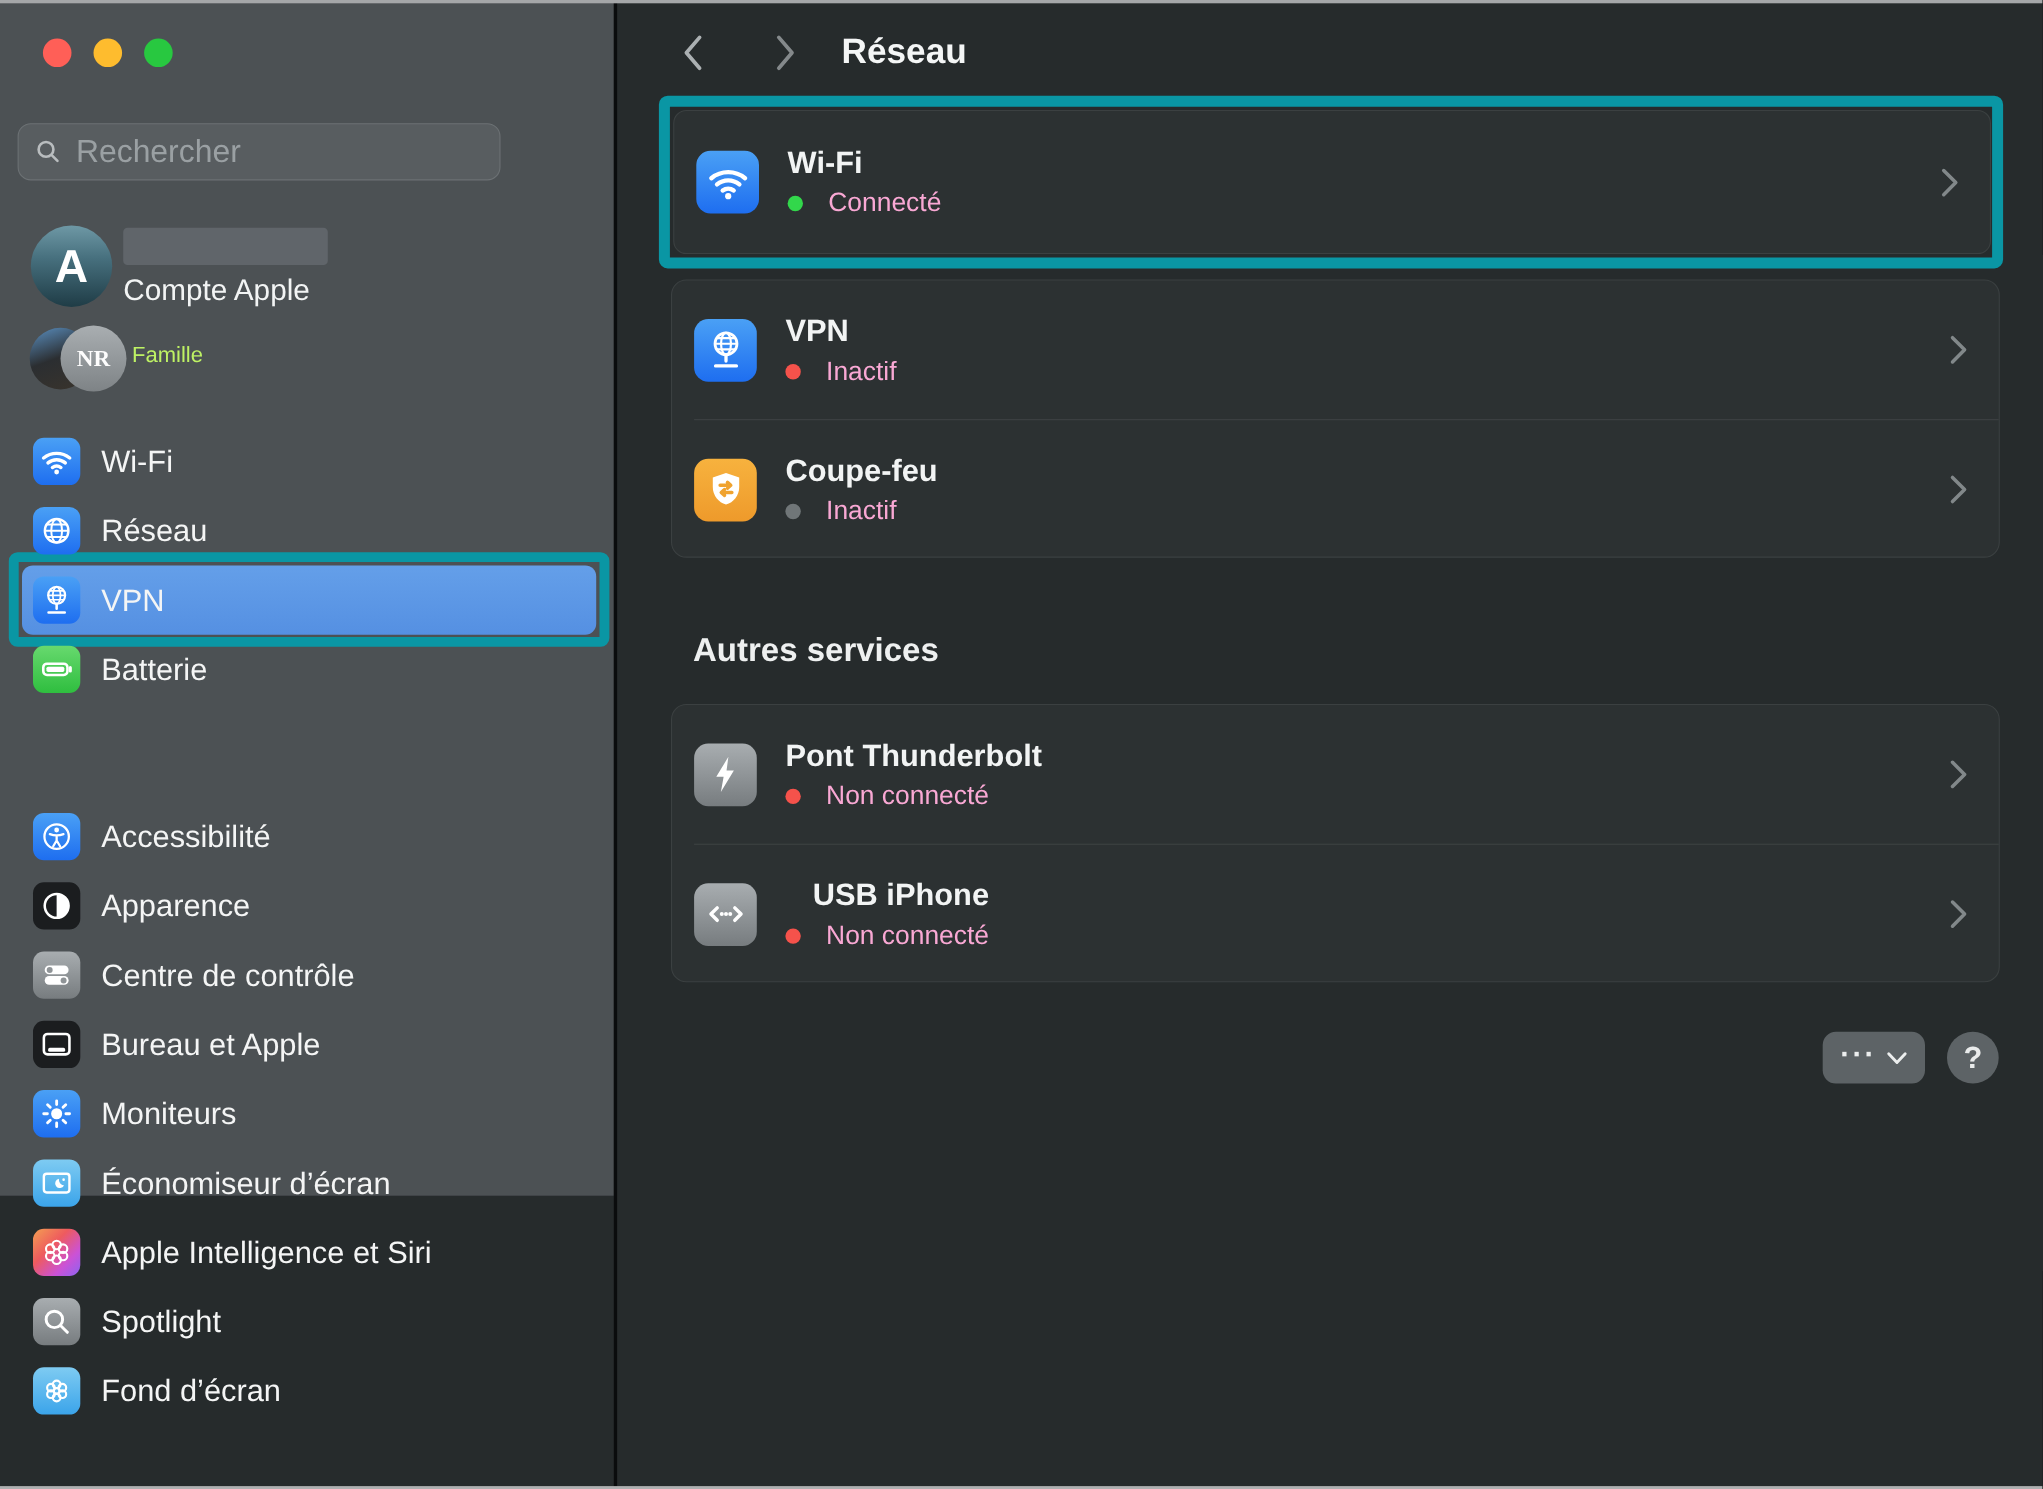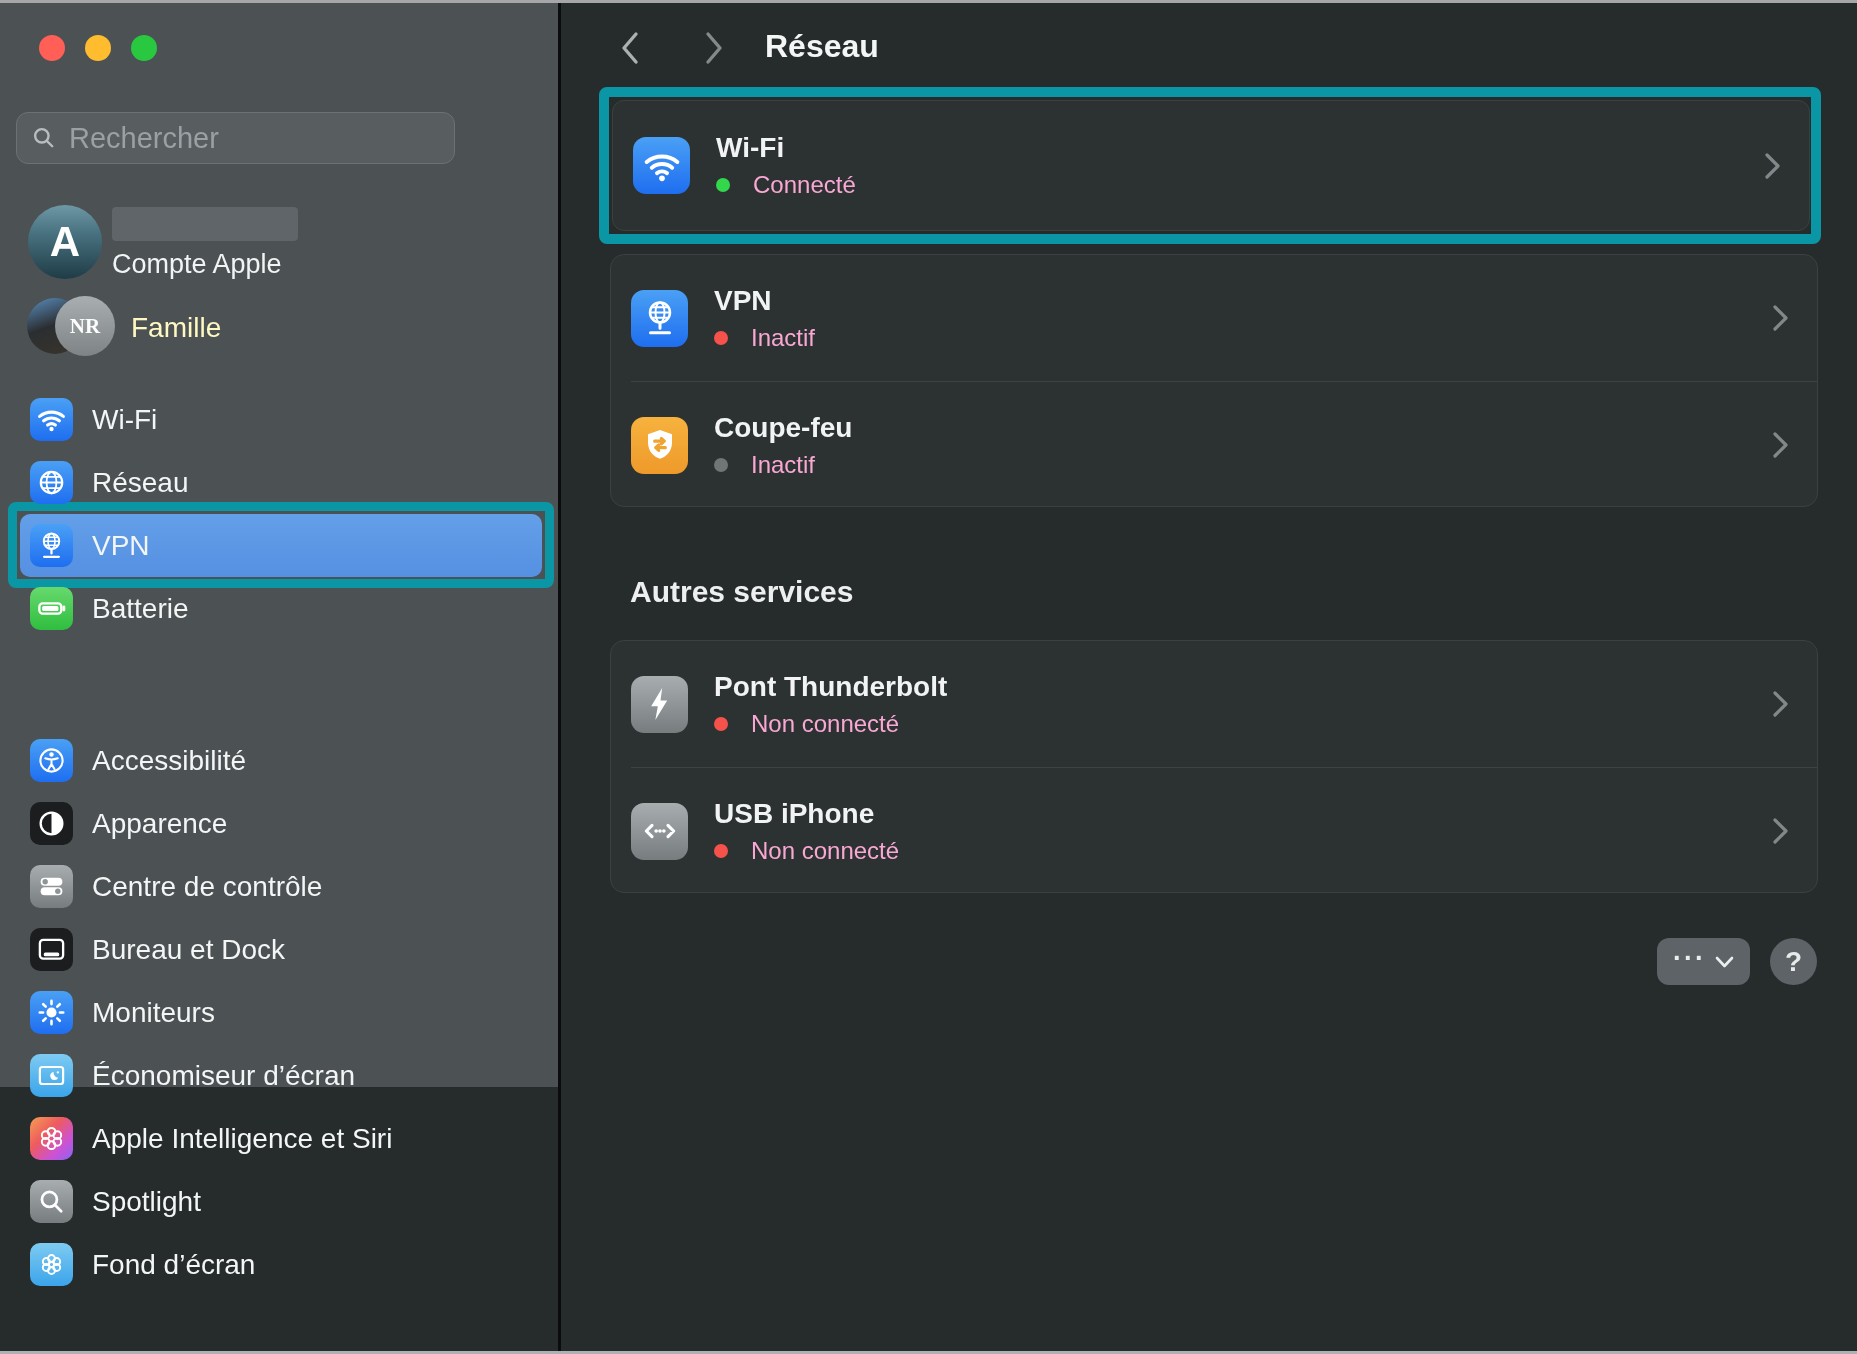--- a/index.html
+++ b/index.html
@@ -29,21 +29,21 @@
        background:linear-gradient(180deg,#6e98a5 0%,#47707e 40%,#1f3c46 100%);
        display:flex; align-items:center; justify-content:center; color:#fff; font-size:42px; font-weight:700;}
   .redacted{ position:absolute; left:112px; top:207px; width:186px; height:34px; background:#60656a; border-radius:4px;}
   .account-label{ position:absolute; left:112px; top:249px; font-size:27px; color:#f2f4f4; }
 
   .family-av1{ position:absolute; left:27px; top:298px; width:56px; height:56px; border-radius:50%;
        background:linear-gradient(160deg,#5a8fc0 0%,#2b2e31 48%,#3a342c 100%); z-index:1;}
   .family-av2{ position:absolute; left:55px; top:296px; width:60px; height:60px; border-radius:50%;
        background:linear-gradient(180deg,#a9aeb1,#7e8386); z-index:2;
        display:flex; align-items:center; justify-content:center; color:#fdfdfd; font-size:21px; font-weight:700;font-family:Liberation Serif, serif;}
-  .family-label{ position:absolute; left:131px; top:312px; font-size:28px; color:#fef9c3; }
+  .family-label{ position:absolute; left:120px; top:312px; font-size:20px; color:#bef264; }
 
   .side-group{ position:absolute; left:0; right:0; }
   .side-group.g1{ top:388px; }
   .side-group.g2{ top:729px; }
   .side-item{ height:63px; display:flex; align-items:center; padding-left:30px; gap:19px; position:relative; z-index:3;}
   .side-label{ font-size:28px; color:#f4f5f5; white-space:nowrap; }
 
   .app-icon{ width:43px; height:43px; border-radius:10px; flex:0 0 auto;
              display:flex; align-items:center; justify-content:center; }
   .app-icon svg{ width:31px; height:31px; }
@@ -65,21 +65,21 @@
   .nav-back{ position:absolute; left:56px; top:28px; }
   .nav-fwd{ position:absolute; left:140px; top:28px; }
   .page-title{ position:absolute; left:204px; top:28px; font-size:32px; font-weight:700; color:#f4f6f6; }
 
   .annot-wifi{ position:absolute; left:38px; top:87px; width:1222px; height:157px;
                border:10px solid #0a96a4; border-radius:8px; z-index:4; }
 
   .card{ position:absolute; left:49px; width:1208px; background:#2c3132; border:1px solid #3b4041; border-radius:14px; }
   .card.c1{ top:100px; height:131px; width:1198px; left:51px; border-radius:12px; }
   .card.c2{ top:254px; height:253px; }
-  .card.c3{ top:640px; height:253px; }
+  .card.c3{ top:640px; height:253px;text-align:right; }
 
   .net-row{ position:relative; height:126px; display:flex; align-items:center; padding:0 26px 0 20px; gap:26px; }
   .card.c1 .net-row{ height:129px; }
   .row-divider{ height:1px; background:#3d4243; margin-left:20px; }
 
   .tile{ width:57px; height:57px; border-radius:13px; flex:0 0 auto;
          display:flex; align-items:center; justify-content:center; }
   .tile svg{ width:40px; height:40px; }
 
   .net-meta{ display:flex; flex-direction:column; gap:7px; }
@@ -211,21 +211,21 @@
           </span>
         <span class="side-label">Centre de contrôle</span>
       </div>
       <div class="side-item">
         <span class="app-icon t-black">
           <svg viewBox="0 0 24 24" fill="none" stroke="#fff" stroke-width="1.8">
             <rect x="3" y="4.6" width="18" height="14.4" rx="2.6"></rect>
               <rect x="6" y="14.4" width="12" height="2.8" rx="1.2" fill="#fff" stroke="none"></rect>
           </svg>
           </span>
-        <span class="side-label">Bureau et Dock</span>
+        <span class="side-label">Bureau et Apple</span>
       </div>
       <div class="side-item">
         <span class="app-icon t-blue">
           <svg viewBox="0 0 24 24" fill="none" stroke="#fff" stroke-width="2" stroke-linecap="round">
             <circle cx="12" cy="12" r="3.9" fill="#fff" stroke="none"></circle>
               <path d="M12 2.9v2.6M12 18.5v2.6M2.9 12h2.6M18.5 12h2.6M5.6 5.6l1.9 1.9M16.5 16.5l1.9 1.9M18.4 5.6l-1.9 1.9M7.5 16.5l-1.9 1.9"></path>
           </svg>
           </span>
         <span class="side-label">Moniteurs</span>
       </div>

